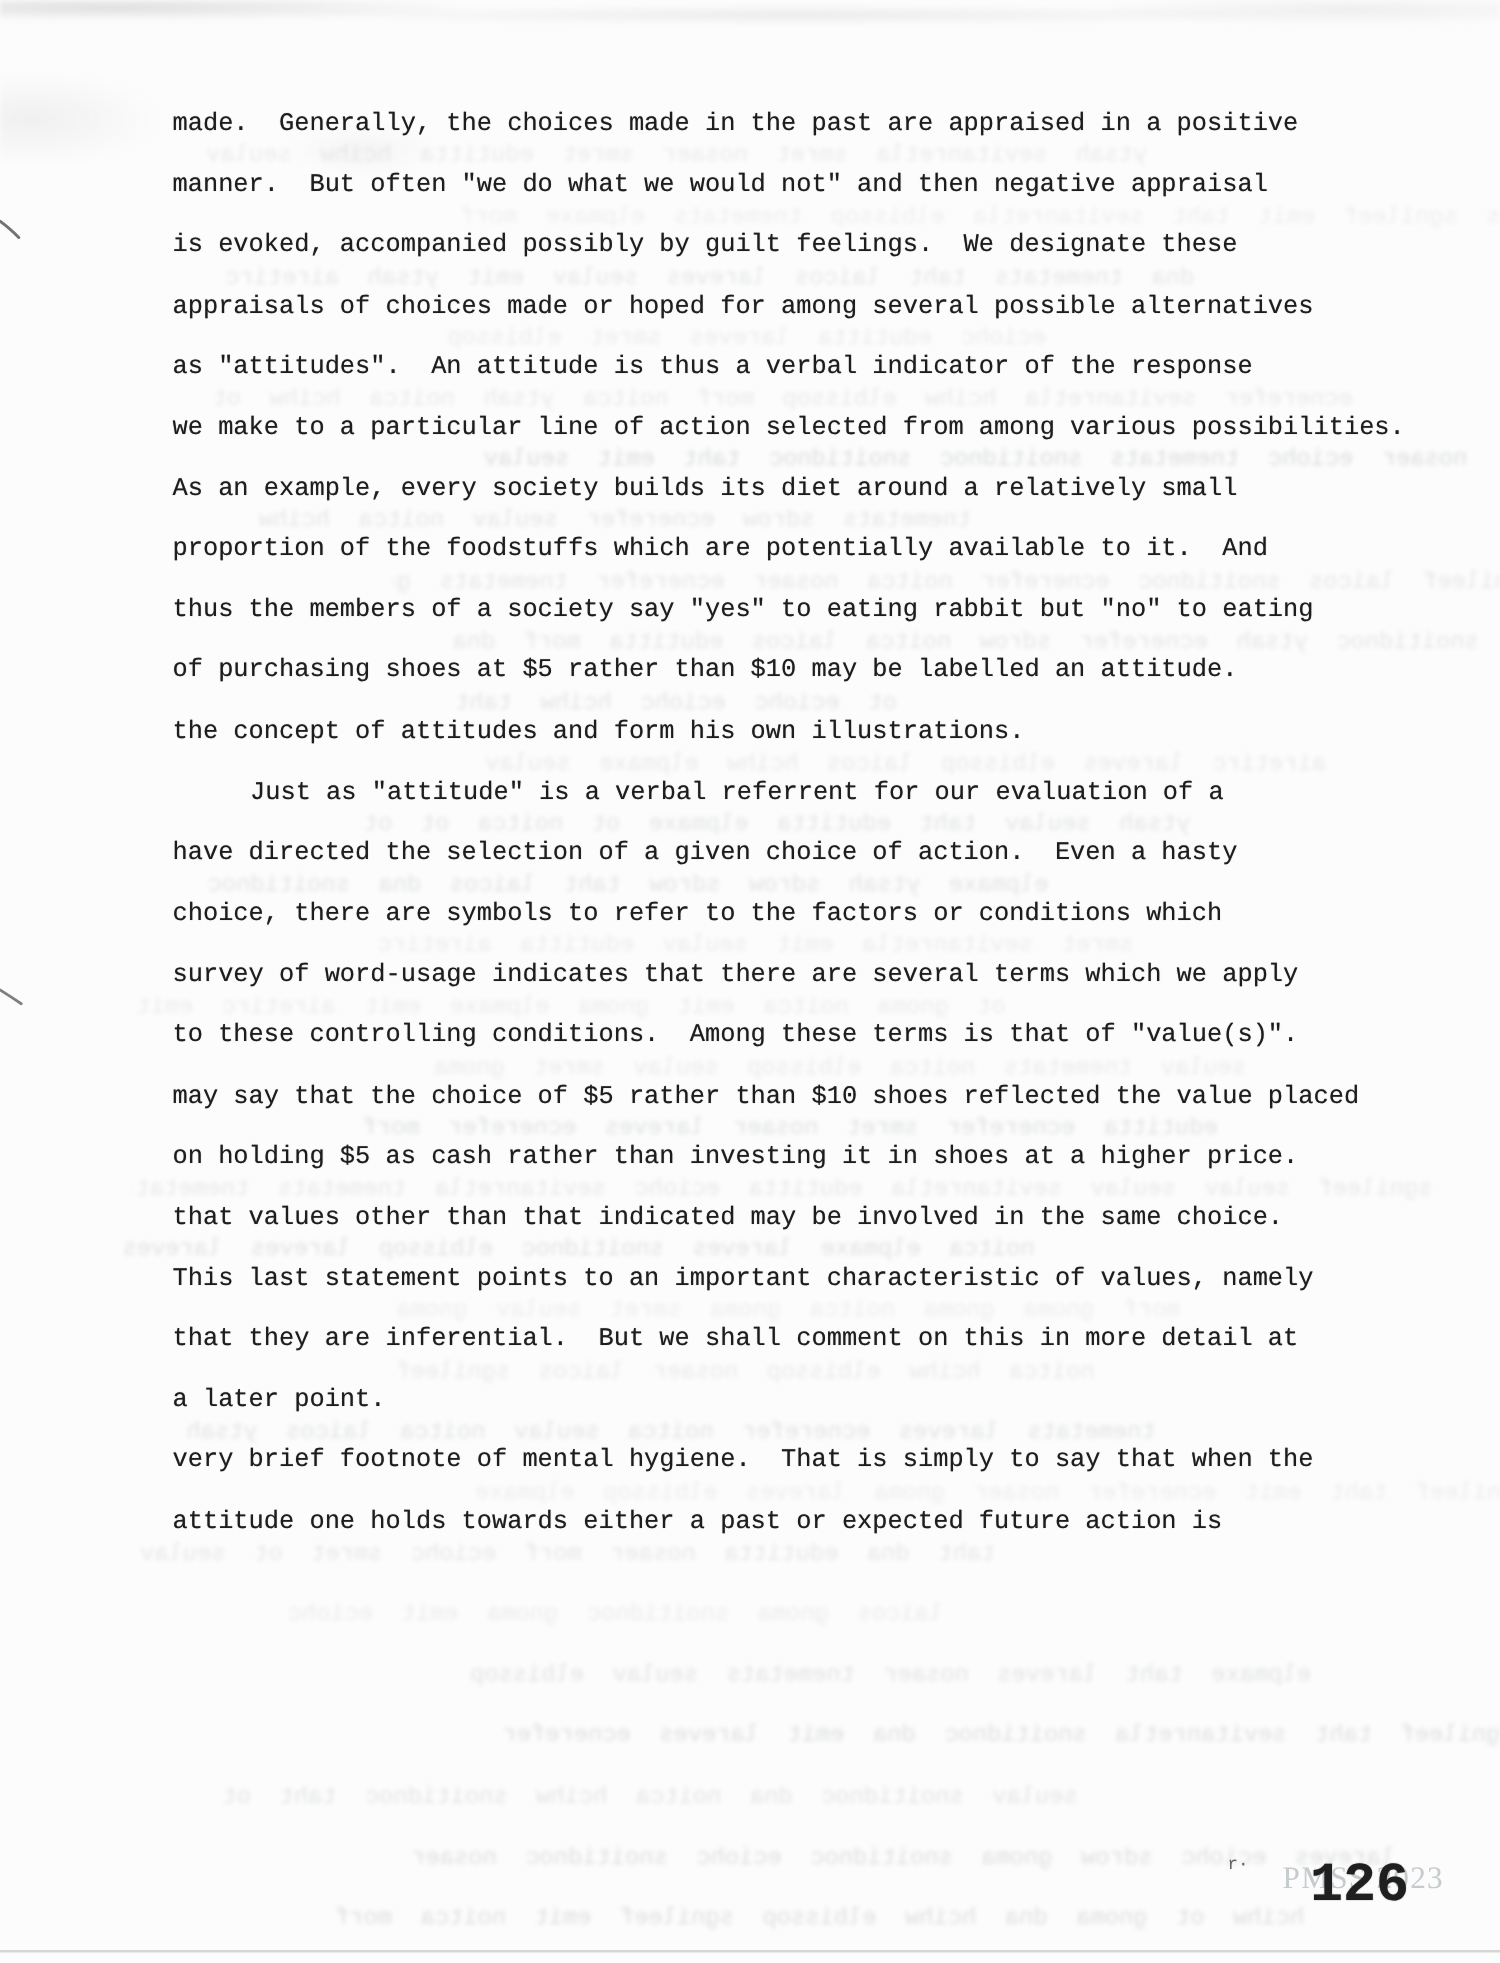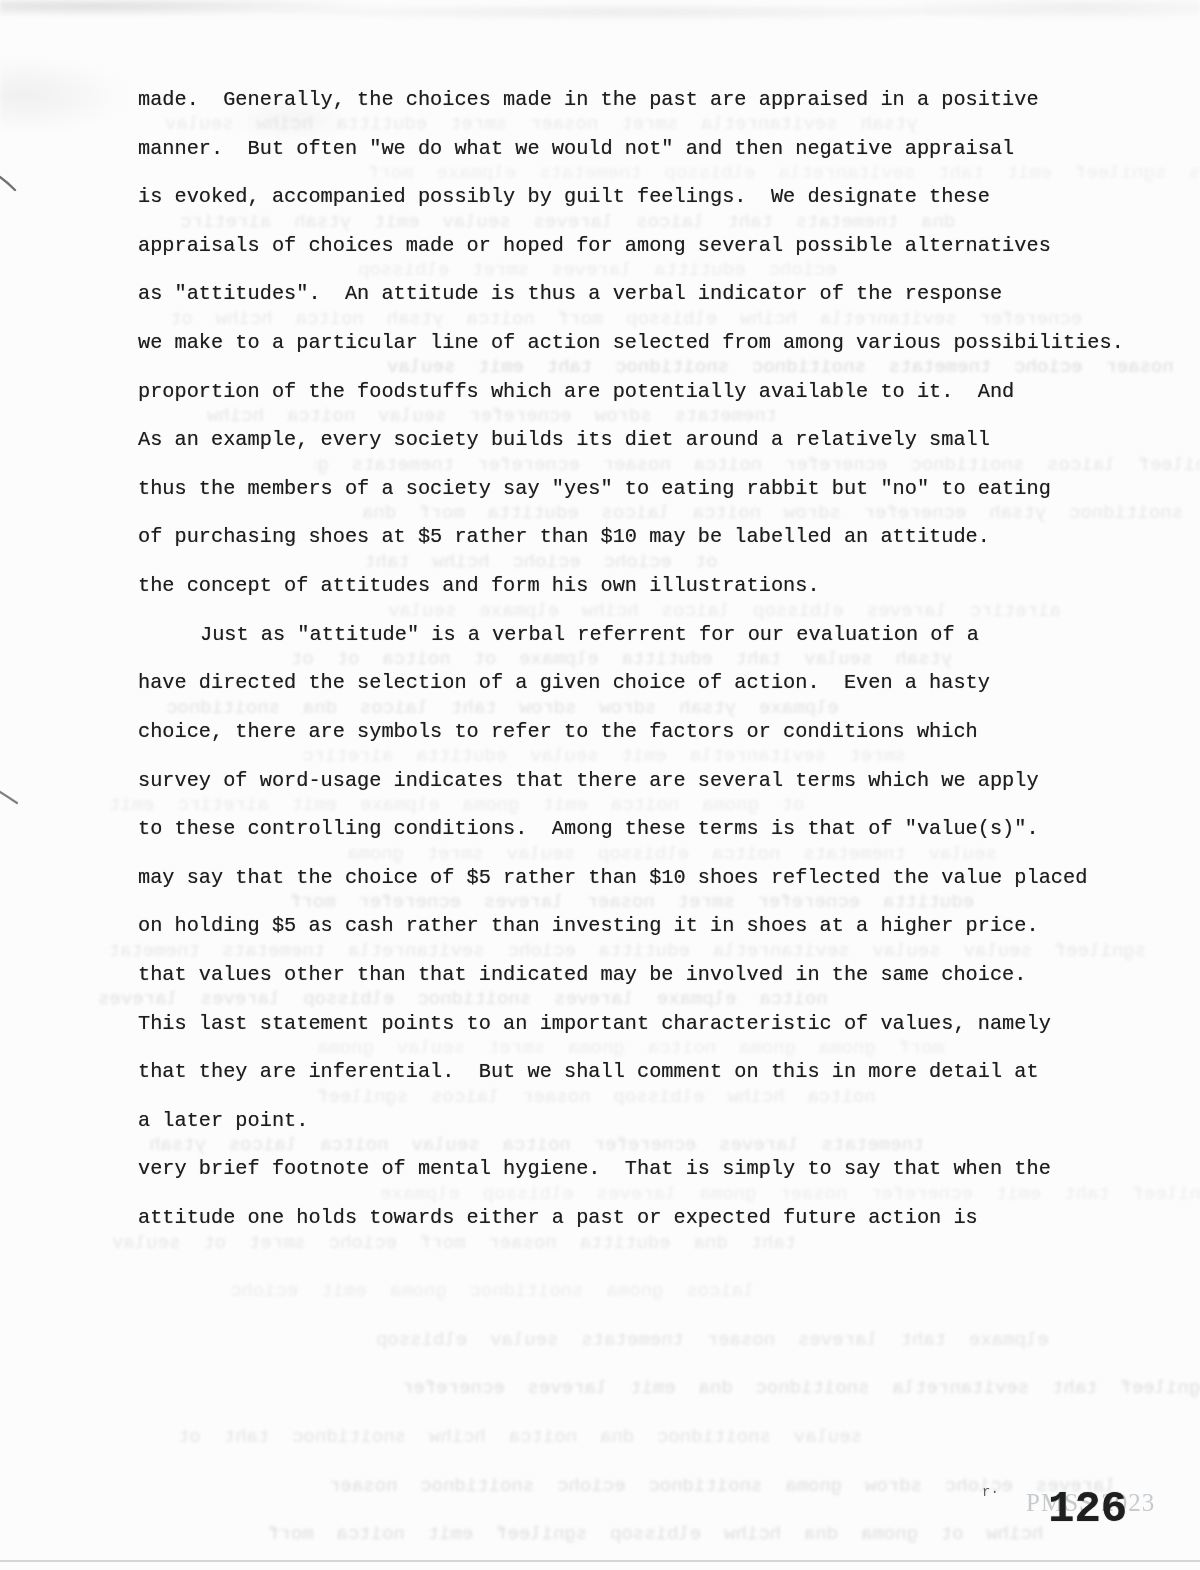--- a/index.html
+++ b/index.html
@@ -167,22 +167,22 @@
     <path d="M0 6 Q 8 11, 17 17" stroke="#3a3a3a" stroke-width="2.2" fill="none" stroke-linecap="round" opacity="0.8"></path>
   </svg>
 
   <div class="typed-body">
       <div class="line">made.  Generally, the choices made in the past are appraised in a positive</div>
       <div class="line">manner.  But often "we do what we would not" and then negative appraisal</div>
       <div class="line">is evoked, accompanied possibly by guilt feelings.  We designate these</div>
       <div class="line">appraisals of choices made or hoped for among several possible alternatives</div>
       <div class="line">as "attitudes".  An attitude is thus a verbal indicator of the response</div>
       <div class="line">we make to a particular line of action selected from among various possibilities.</div>
+      <div class="line">As an example, every society builds its diet around a relatively small</div>
       <div class="line">proportion of the foodstuffs which are potentially available to it.  And</div>
-      <div class="line">As an example, every society builds its diet around a relatively small</div>
       <div class="line">thus the members of a society say "yes" to eating rabbit but "no" to eating</div>
       <div class="line">of purchasing shoes at $5 rather than $10 may be labelled an attitude.</div>
       <div class="line">the concept of attitudes and form his own illustrations.</div>
       <div class="line indent">Just as "attitude" is a verbal referrent for our evaluation of a</div>
       <div class="line">have directed the selection of a given choice of action.  Even a hasty</div>
       <div class="line">choice, there are symbols to refer to the factors or conditions which</div>
       <div class="line">survey of word-usage indicates that there are several terms which we apply</div>
       <div class="line">to these controlling conditions.  Among these terms is that of "value(s)".</div>
       <div class="line">may say that the choice of $5 rather than $10 shoes reflected the value placed</div>
       <div class="line">on holding $5 as cash rather than investing it in shoes at a higher price.</div>

